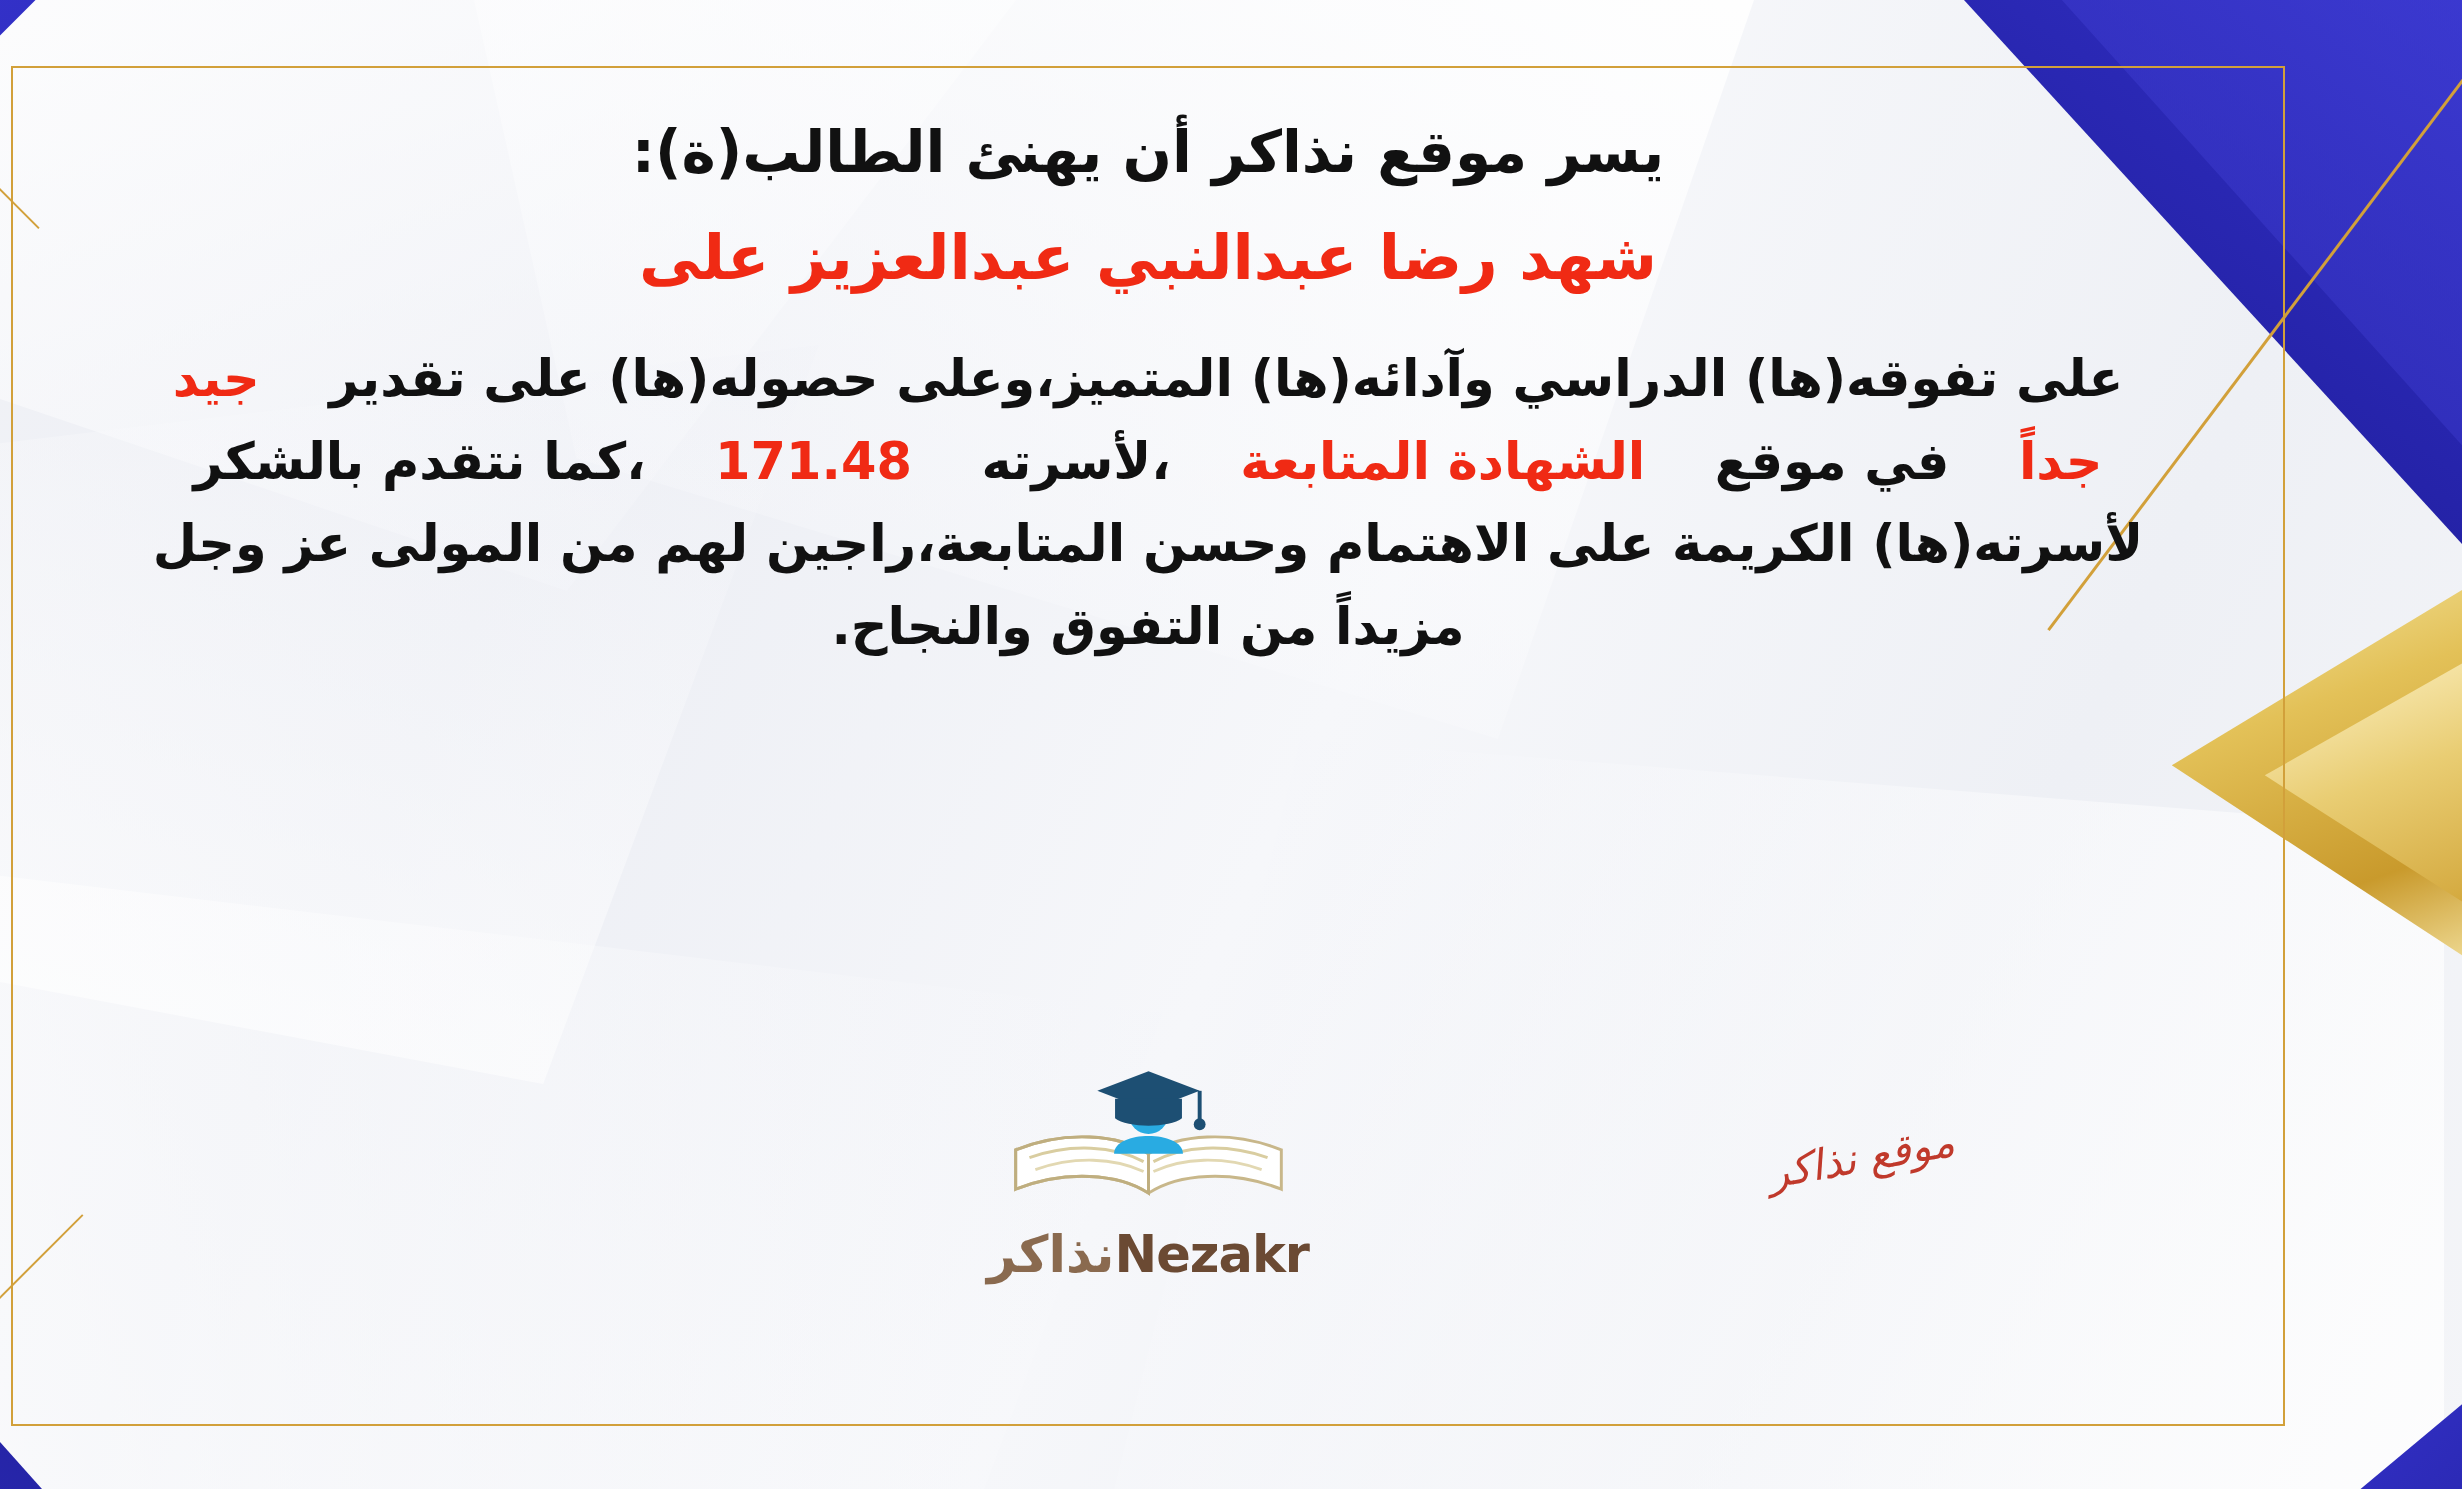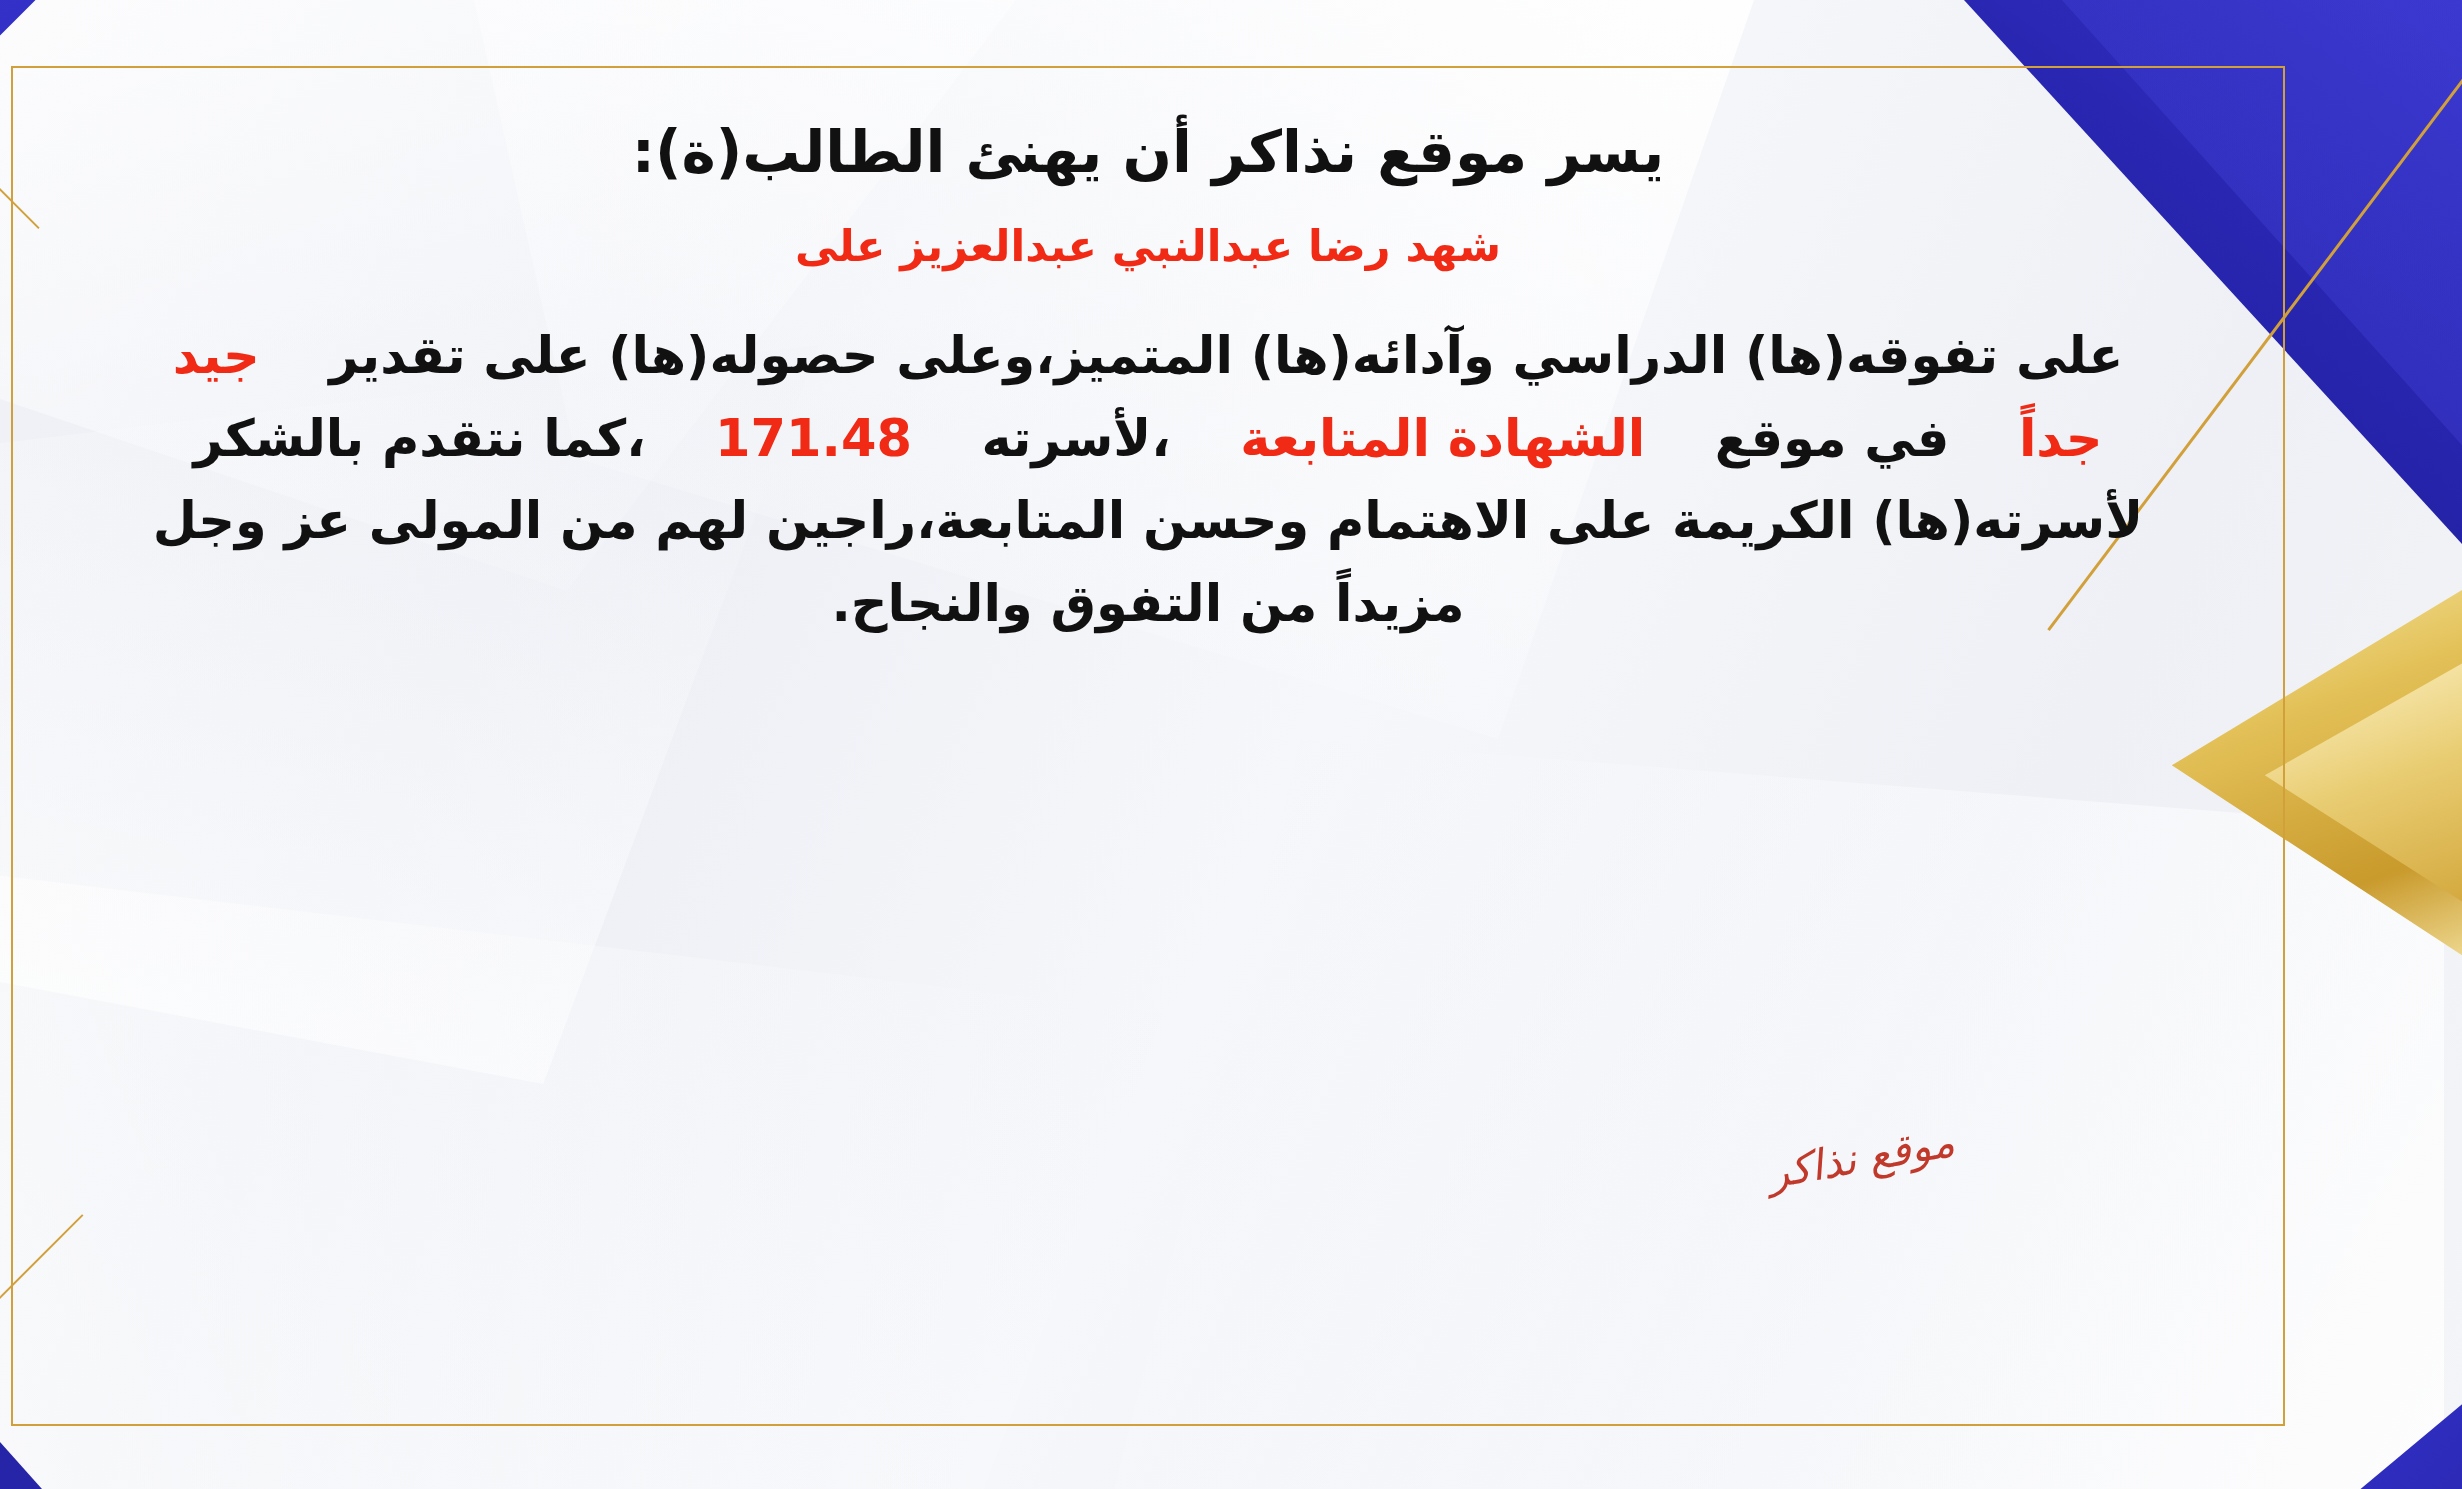--- a/index.html
+++ b/index.html
@@ -204,21 +204,21 @@
 
   .line-intro {
     font-size: 58px;
     font-weight: 600;
     letter-spacing: -0.5px;
     margin-bottom: 35px;
     margin-top: 44px;
   }
 
   .student-name {
-    font-size: 43px;
+    font-size: 62px;
     font-weight: 700;
     color: #f02a14;
     margin-bottom: 44px;
   }
 
   .paragraph {
     font-size: 51px;
     font-weight: 600;
     line-height: 1.62;
     text-align: center;
@@ -343,15 +343,38 @@
       </div>
     </div>
   </div>
 
   <div class="footer">
 
     <div class="signature-block">
       <div class="signature-script">موقع نذاكر</div>
     </div>
 
+    <div class="logo-block">
+      <svg class="logo-mark" width="305" height="163" viewBox="0 0 310 165">
+
+        <path d="M20 92 C70 72, 125 76, 155 96 C185 76, 240 72, 290 92
+                 L290 132 C240 112, 185 116, 155 136 C125 116, 70 112, 20 132 Z" fill="#ffffff" stroke="#c8b78a" stroke-width="3"></path>
+        <path d="M34 100 C76 85, 120 88, 150 104" fill="none" stroke="#d9cda0" stroke-width="3"></path>
+        <path d="M276 100 C234 85, 190 88, 160 104" fill="none" stroke="#d9cda0" stroke-width="3"></path>
+        <path d="M40 112 C80 98, 120 100, 150 114" fill="none" stroke="#e2d8b2" stroke-width="3"></path>
+        <path d="M270 112 C230 98, 190 100, 160 114" fill="none" stroke="#e2d8b2" stroke-width="3"></path>
+        <path d="M20 92 C70 72, 125 76, 155 96 L155 136 C125 116, 70 112, 20 132 Z" fill="none" stroke="#bfae7f" stroke-width="3"></path>
+
+        <path d="M120 96 C120 72, 190 72, 190 96 Z" fill="#29abe2"></path>
+        <circle cx="155" cy="56" r="20" fill="#29abe2"></circle>
+
+        <path d="M103 32 L155 12 L207 32 L155 52 Z" fill="#1d4f73"></path>
+        <path d="M121 40 L121 60 C133 70, 177 70, 189 60 L189 40" fill="#1d4f73"></path>
+        <line x1="207" y1="32" x2="207" y2="62" stroke="#1d4f73" stroke-width="4"></line>
+        <circle cx="207" cy="66" r="6" fill="#1d4f73"></circle>
+      </svg>
+      <div class="logo-text">
+        <span class="lat">Nezakr</span><span>نذاكر</span>
+      </div>
+    </div>
   </div>
 </div>
 
 
 </body></html>

